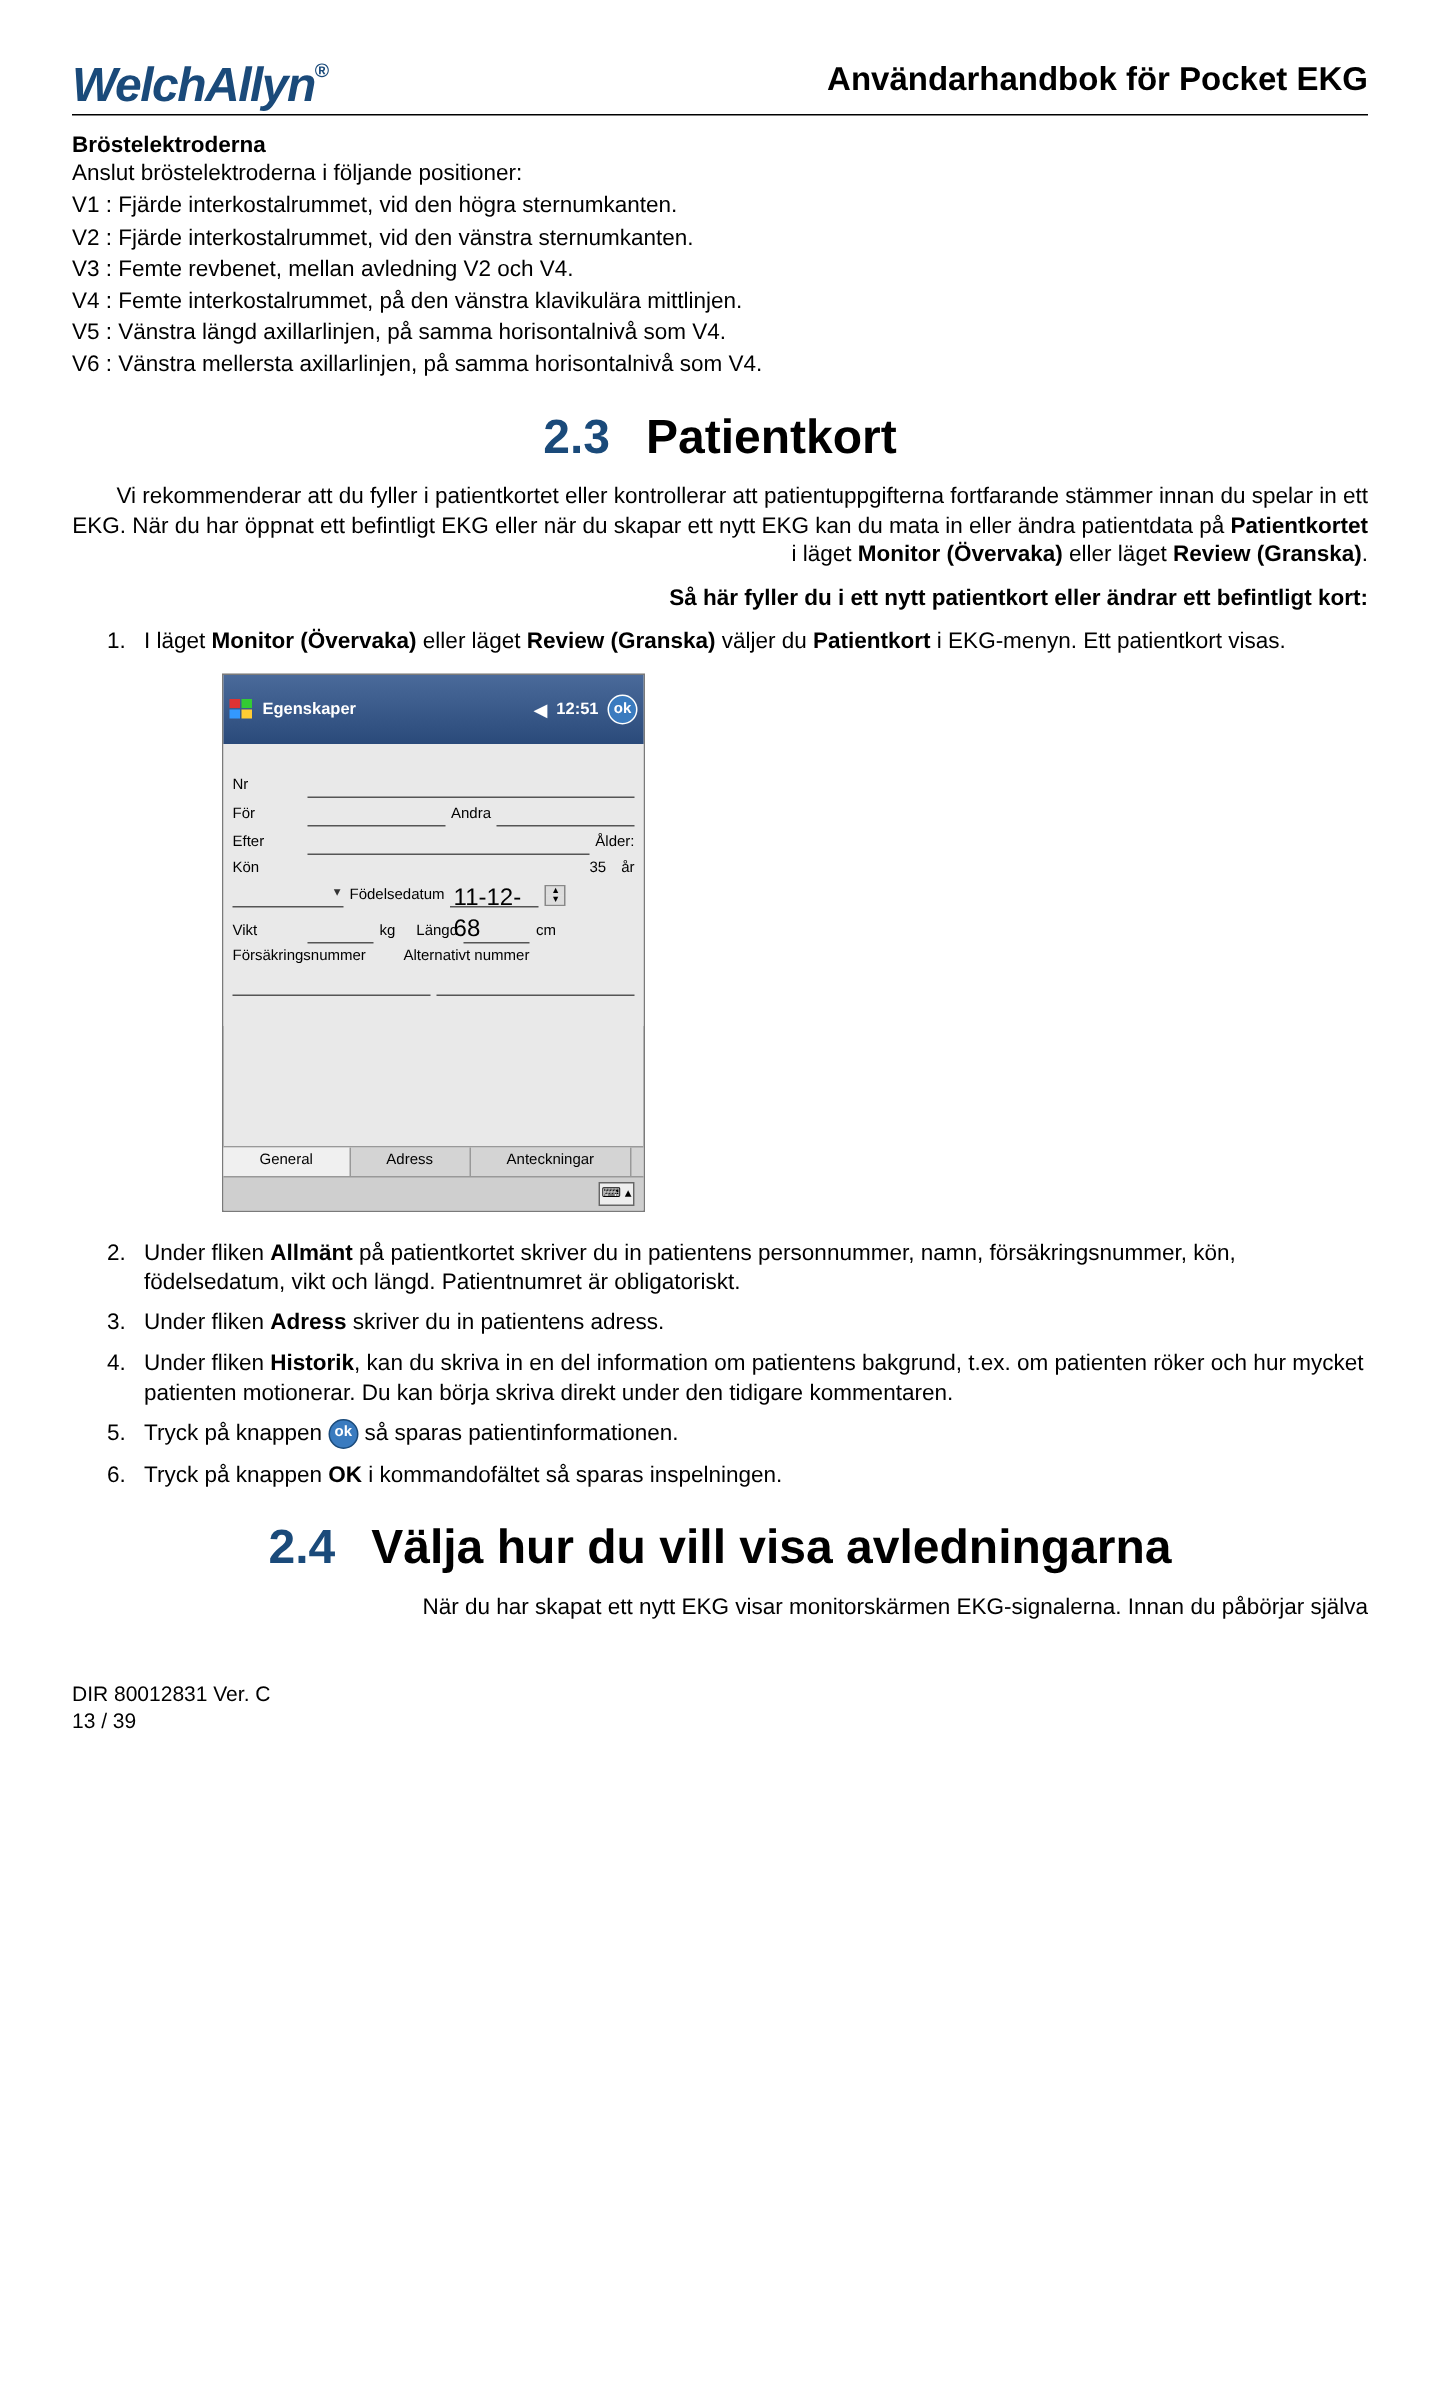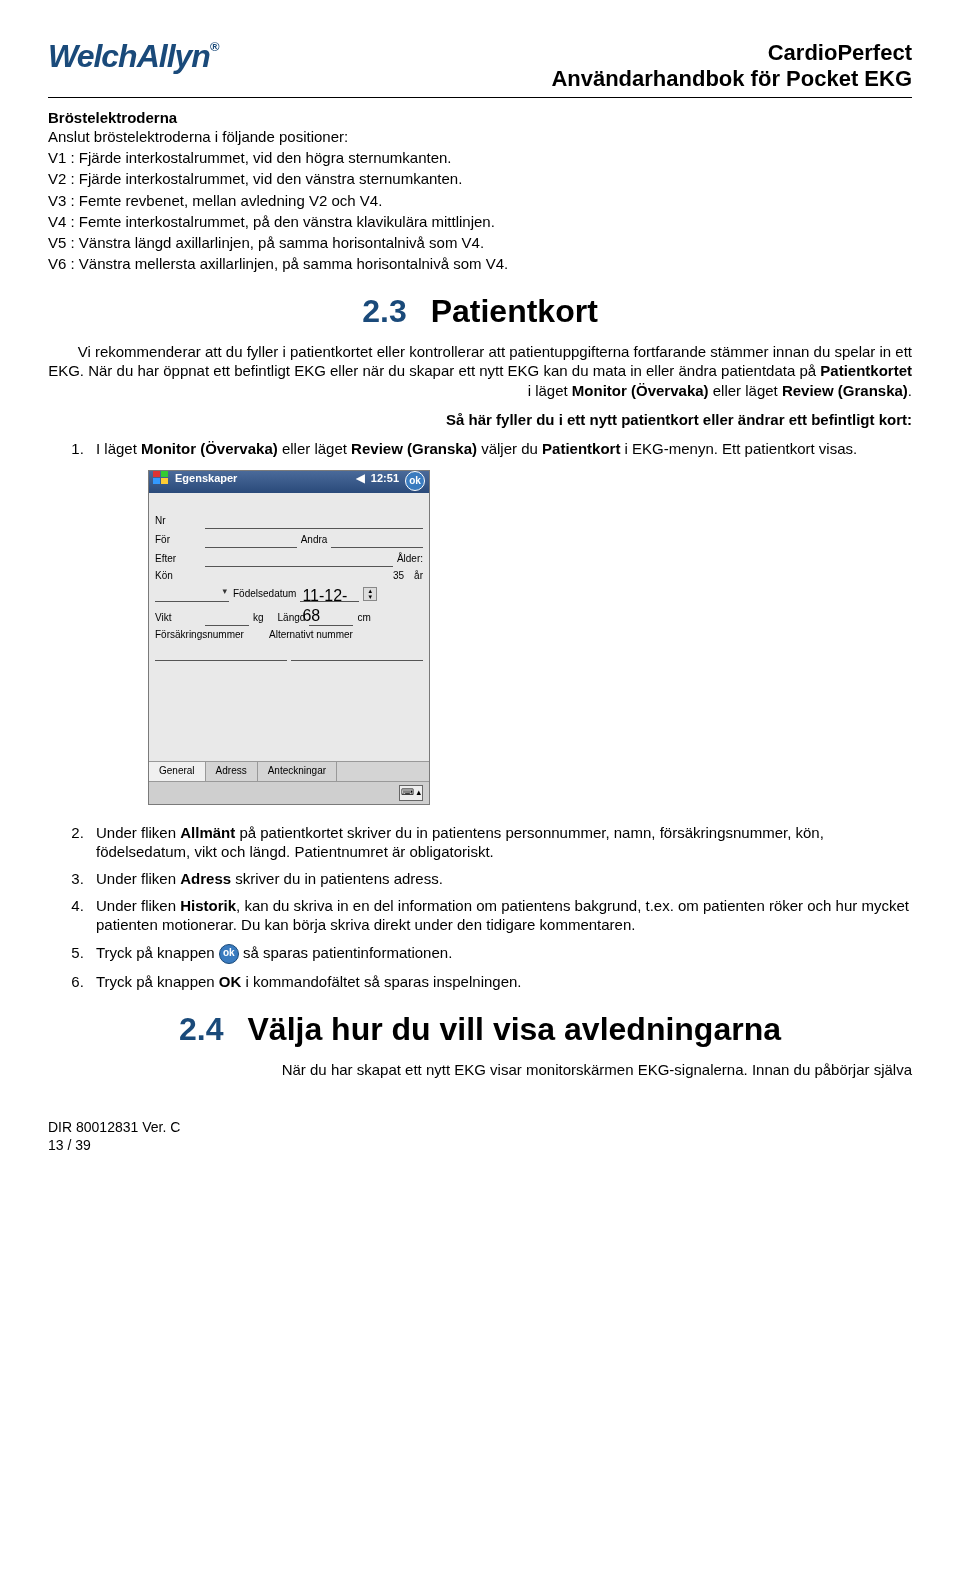--- a/index.html
+++ b/index.html
@@ -66,21 +66,22 @@
     border: 1px solid #7a7a7a;
     background: #e9e9e9;
     font-family: Tahoma, Arial, sans-serif;
     font-size: 11px;
     color: #000;
   }
   .ppc-titlebar {
     background: linear-gradient(#4a6a9a, #2a4a7a);
     color: #fff;
     display: flex;
-    padding: 0 4px;
+    align-items: center;
+    padding: 12px 4px;
     height: 22px;
   }
   .ppc-titlebar .winflag {
     width: 16px; height: 14px; margin-right: 6px;
     background:
       linear-gradient(#d33, #d33) 0 0/7px 6px no-repeat,
       linear-gradient(#3c3, #3c3) 8px 0/7px 6px no-repeat,
       linear-gradient(#39f, #39f) 0 7px/7px 6px no-repeat,
       linear-gradient(#fc3, #fc3) 8px 7px/7px 6px no-repeat;
   }
@@ -126,21 +127,21 @@
     border: 1px solid #888;
   }
   .ppc-spin div { height: 6px; font-size: 7px; text-align: center; line-height: 6px; background: #ddd; }
   .ppc-tabs {
     display: flex;
     background: #d4d4d4;
     border-top: 1px solid #999;
     margin-top: 80px;
   }
   .ppc-tab {
-    padding: 3px 10px;
+    padding: 3px 24px;
     font-size: 10px;
     border-right: 1px solid #999;
     background: #d4d4d4;
   }
   .ppc-tab.active { background: #f0f0f0; }
   .ppc-bottom {
     display: flex; justify-content: flex-end;
     padding: 3px 6px;
     background: #cfcfcf;
     border-top: 1px solid #999;
@@ -169,21 +170,20 @@
   }
 </style>
 </head>
 <body>
 
 <div class="header-row">
   <div class="logo">
     <span>WelchAllyn</span><span class="reg">®</span>
   </div>
   <div class="doc-title">
-    <div>CardioPerfect</div>
     <div>Användarhandbok för Pocket EKG</div>
   </div>
 </div>
 <hr class="header-rule">
 
 <p class="section-title">Bröstelektroderna</p>
 <p>Anslut bröstelektroderna i följande positioner:</p>
 <p>V1 : Fjärde interkostalrummet, vid den högra sternumkanten.</p>
 <p>V2 : Fjärde interkostalrummet, vid den vänstra sternumkanten.</p>
 <p>V3 : Femte revbenet, mellan avledning V2 och V4.</p>

